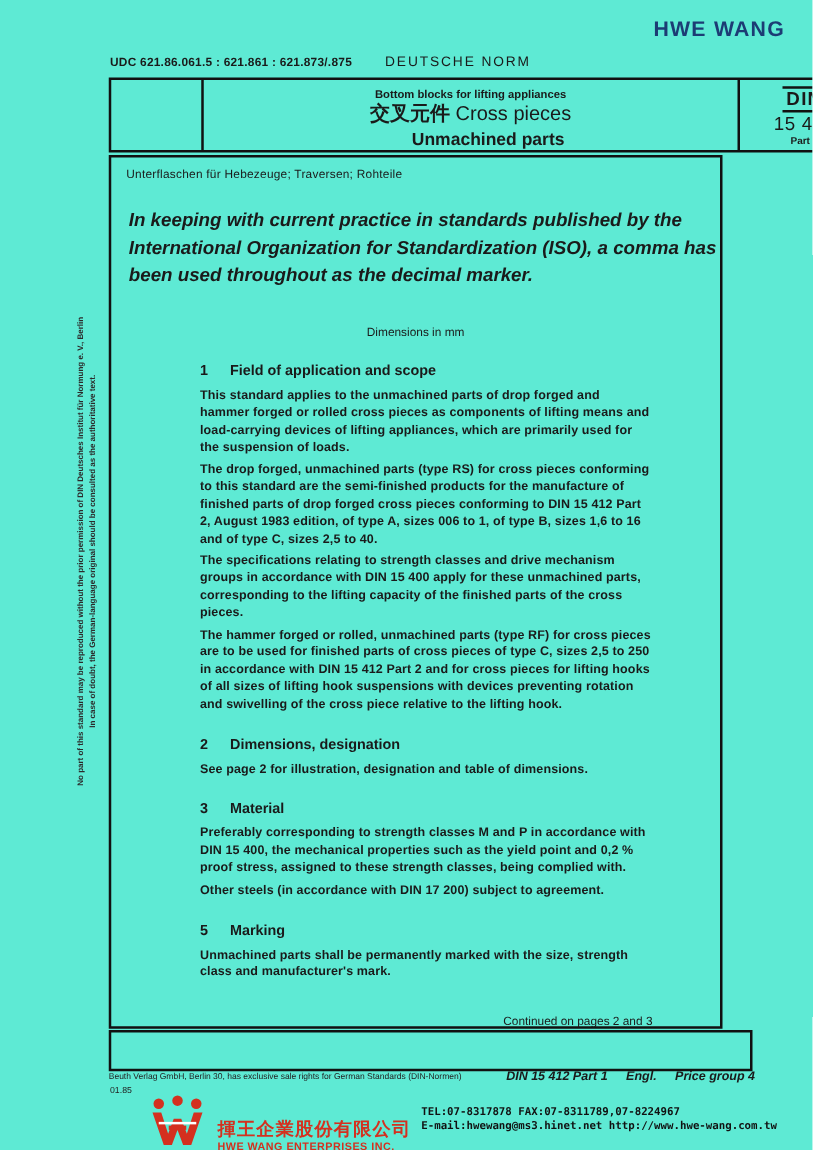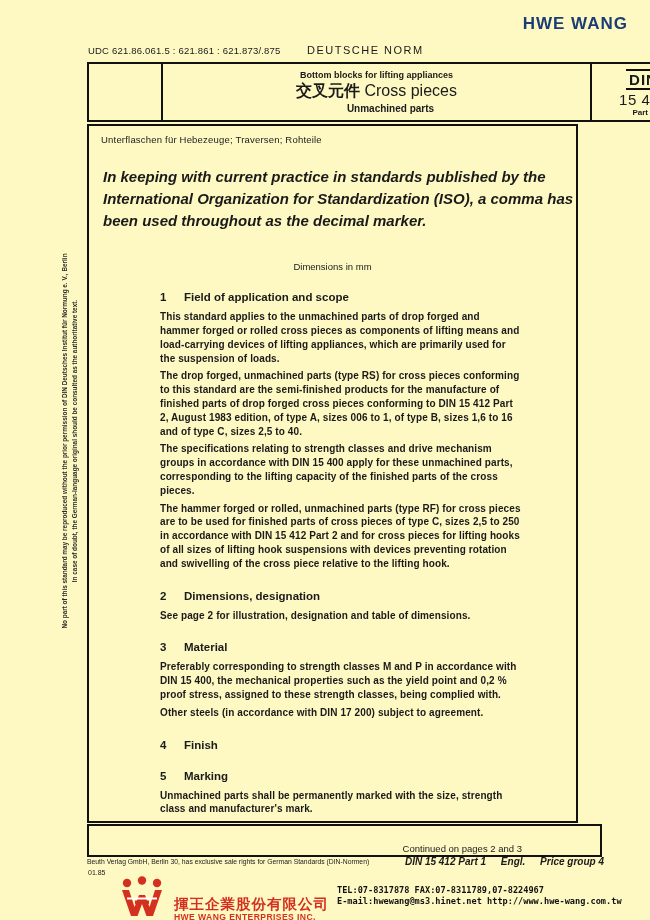--- a/index.html
+++ b/index.html
@@ -1,40 +1,40 @@
 <!DOCTYPE html>
 <html><head>
 <meta charset="utf-8">
 <style>
   * { margin:0; padding:0; box-sizing:border-box; }
   html,body { background:#ffffff; }
   .page {
     position:relative; width:650px; height:920px; margin:0 auto;
-    background:#fef9c3; color:#1a1a1a; overflow:hidden;
+    background:#5eead4; color:#1a1a1a; overflow:hidden;
     font-family:"Liberation Sans", sans-serif;
   }
   
   .brand {
     position:absolute; top:14px; right:22px;
     font-size:17px; font-weight:bold; letter-spacing:1px; color:#1c3c74;
   }
   .udc-row { position:absolute; left:88px; top:40px; width:514px; }
-  .udc { font-size:9.5px; font-weight:normal; letter-spacing:.2px; display:inline-block;text-align:center; }
+  .udc { font-size:9.5px; font-weight:bold; letter-spacing:.2px; display:inline-block;text-align:center; }
   .norm { font-size:11px; letter-spacing:1.5px; display:inline-block; margin-left:22px; }
   
   .title-box {
     position:absolute; left:87px; top:62px; width:610px; height:60px;
     border:2px solid #111; display:flex;
   }
   .tb-left { width:74px; border-right:2px solid #111; }
   .tb-mid { flex:1; text-align:center; padding-top:6px; }
   .tb-line1 { font-size:9px; font-weight:bold; }
   .tb-line2 { font-size:16px; margin-top:1px; }
   .tb-line2 .cjk { font-weight:bold; }
-  .tb-line3 { font-size:10px; font-weight:bold; margin-top:1px;margin-left:28px; }
+  .tb-line3 { font-size:14px; font-weight:bold; margin-top:1px;margin-left:28px; }
   .tb-din {
     width:105px; border-left:2px solid #111; text-align:center; padding-top:5px;
   }
   .din-org {
     display:inline-block; font-size:15px; font-weight:bold; letter-spacing:1px;
     border-top:2px solid #111; border-bottom:2px solid #111; padding:0 3px; line-height:1.15;
   }
   .din-num { font-size:15px; letter-spacing:.5px; margin-top:1px; }
   .din-part { font-size:8px; font-weight:bold; }
   
@@ -127,23 +127,20 @@
         <span class="num">2</span><span>Dimensions, designation</span>
       </div>
       <p>See page 2 for illustration, designation and table of dimensions.</p>
 
       <div class="sec-h">
         <span class="num">3</span><span>Material</span>
       </div>
       <p>Preferably corresponding to strength classes M and P in accordance with DIN 15 400, the mechanical properties such as the yield point and 0,2 % proof stress, assigned to these strength classes, being complied with.</p>
       <p>Other steels (in accordance with DIN 17 200) subject to agreement.</p>
 
-      <div class="sec-h">
-        <span class="num">4</span><span>Finish</span>
-      </div>
 
       <div class="sec-h">
         <span class="num">5</span><span>Marking</span>
       </div>
       <p>Unmachined parts shall be permanently marked with the size, strength class and manufacturer's mark.</p>
 
       <div class="continued">Continued on pages 2 and 3</div>
     </div>
   </div>
 

